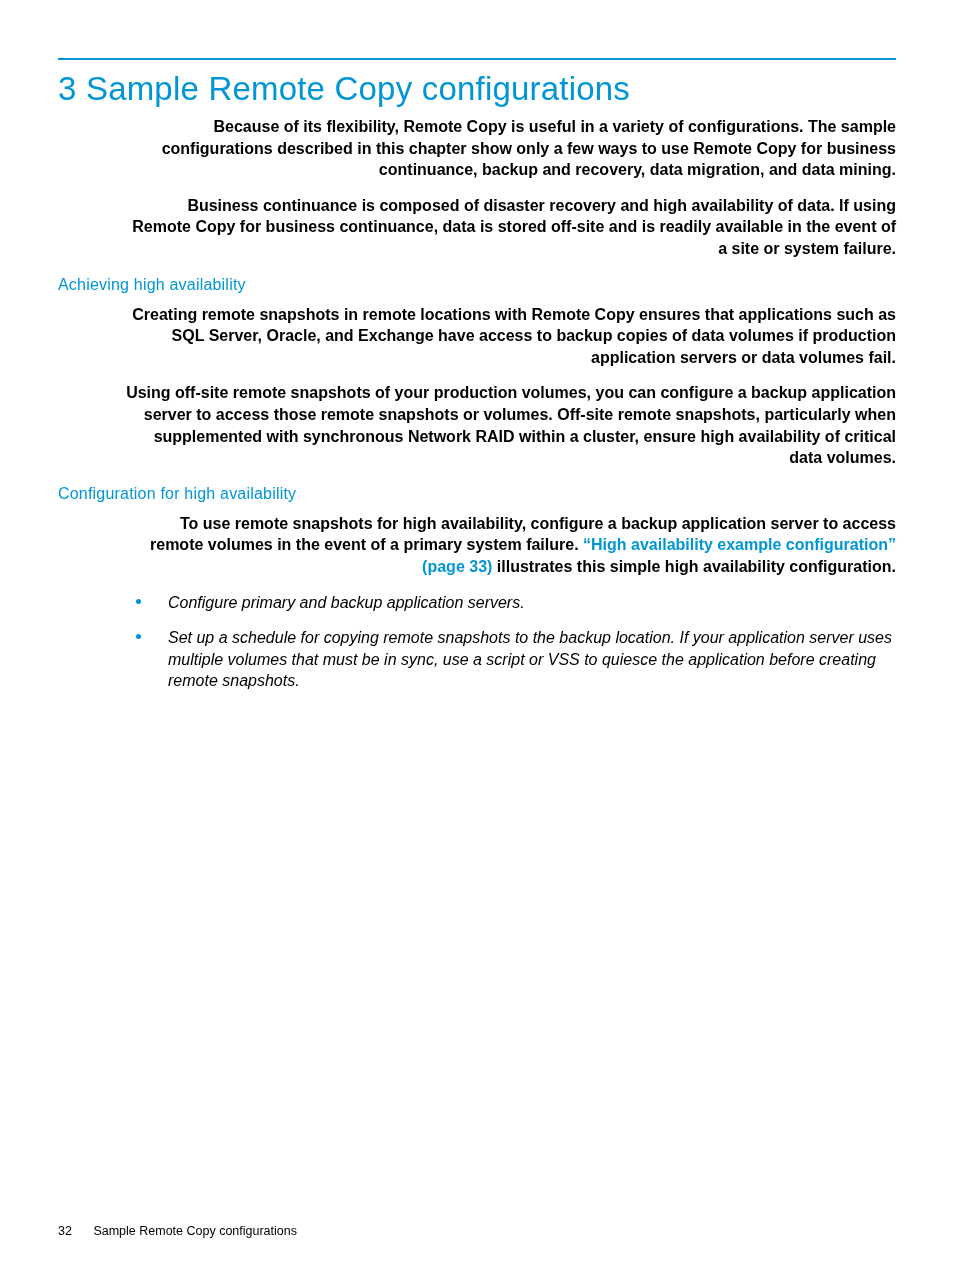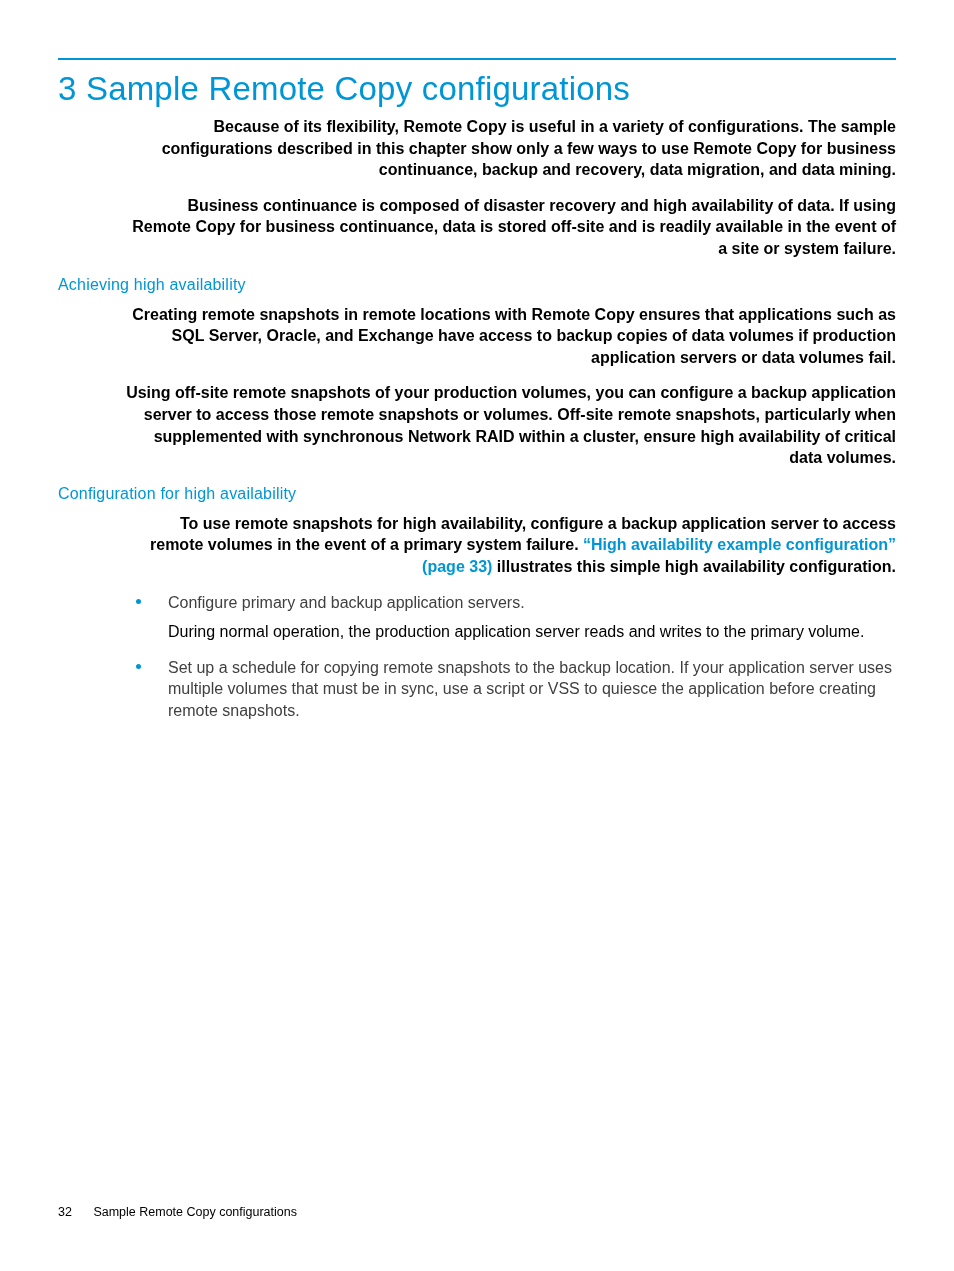--- a/index.html
+++ b/index.html
@@ -70,35 +70,36 @@
     ul.bullets li .bullet-dot {
       position: absolute;
       left: 10px;
       top: 7px;
       width: 5px;
       height: 5px;
       background: #0096d6;
       border-radius: 50%;
     }
     ul.bullets li .li-text {
-      color: #404040;
+      color: #000000;
       font-size: 16px;
       line-height: 1.35;
       font-weight: 400;
+      font-style: italic;
     }
     ul.bullets li .li-sub {
       color: #000000;
       font-size: 16px;
       line-height: 1.35;
       margin-top: 8px;
       font-weight: 400;
     }
     .footer {
       position: absolute;
-      bottom: 52px;
+      bottom: 33px;
       left: 58px;
       font-size: 12.5px;
       color: #000000;
       font-weight: 400;
     }
     .footer-page {
       margin-right: 18px;
     }
   </style>
 </head>
@@ -119,21 +120,20 @@
 
   <h3 class="section-h3">Configuration for high availability</h3>
   <p class="body-text">
     <span>To use remote snapshots for high availability, configure a backup application server to access remote volumes in the event of a primary system failure. </span><a class="inline-link">“High availability example configuration” (page 33)</a><span> illustrates this simple high availability configuration.</span>
   </p>
 
   <ul class="bullets">
     <li>
       <span class="bullet-dot"></span>
       <div class="li-text">Configure primary and backup application servers.</div>
-      <div class="li-sub">During normal operation, the production application server reads and writes to the primary volume.</div>
     </li>
     <li>
       <span class="bullet-dot"></span>
       <div class="li-text">Set up a schedule for copying remote snapshots to the backup location. If your application server uses multiple volumes that must be in sync, use a script or VSS to quiesce the application before creating remote snapshots.</div>
     </li>
   </ul>
 </div>
 
 <div class="footer">
   <span class="footer-page">32</span>

